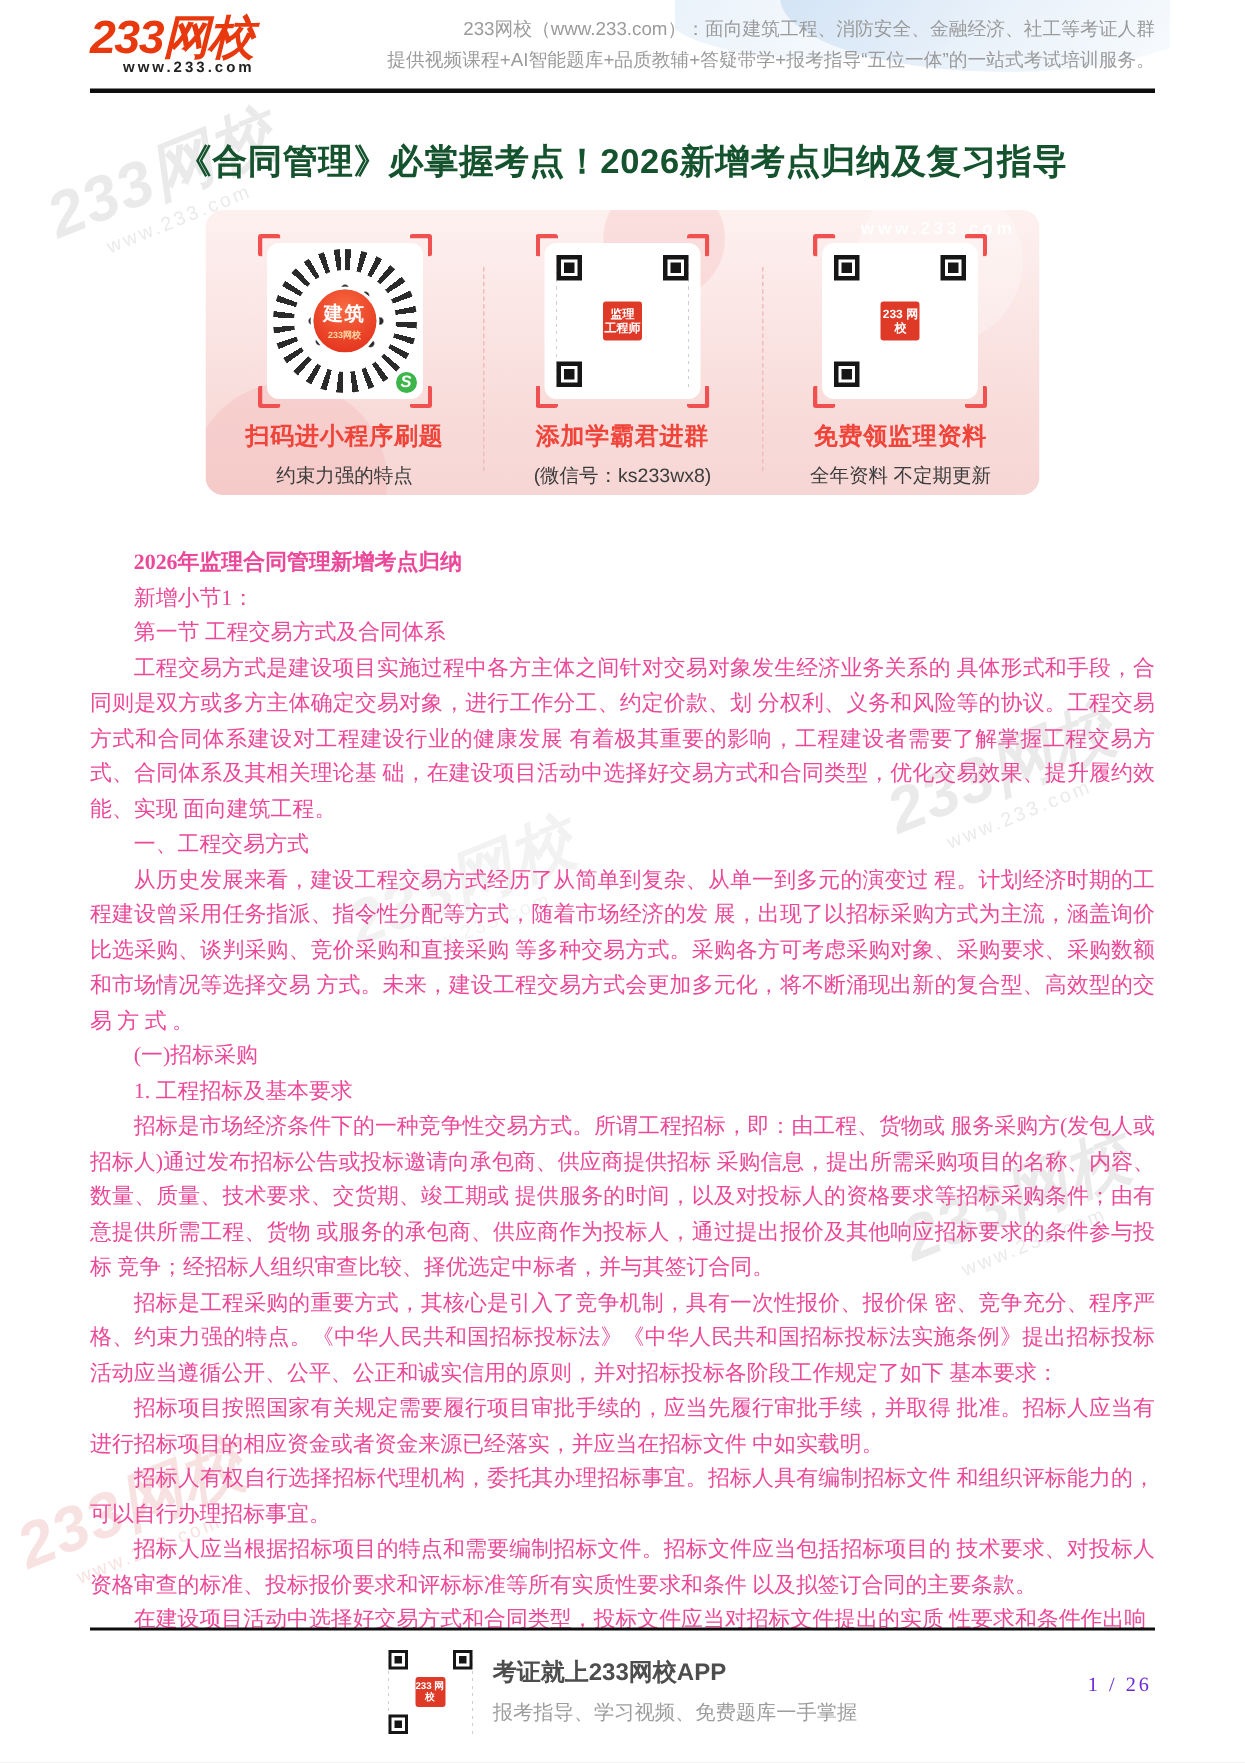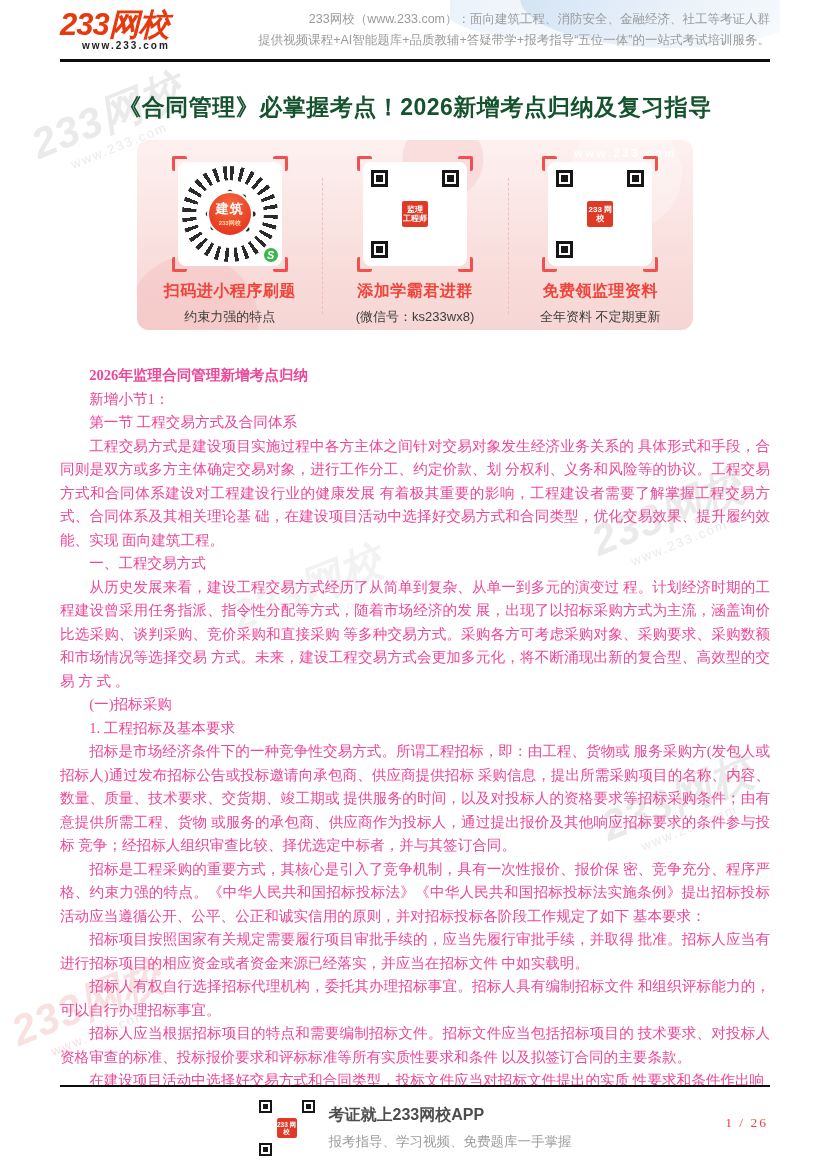--- a/index.html
+++ b/index.html
@@ -86,21 +86,21 @@
   .body-text p.b { font-weight:bold; }
   
   .footer { position:absolute; left:60px; right:60px; top:1085px; border-top:2px solid #0d0d0d; }
   .footer-inner { display:flex; align-items:center; justify-content:center; gap:14px; margin-top:13px; }
   .footer-qr { position:relative; width:56px; height:56px; background:#fff; }
   .footer-qr .qr-pattern { inset:0; }
   .footer-qr .finder { width:13px; height:13px; border-width:2px; }
   .footer-qr .qr-logo { width:24px; height:24px; font-size:6.5px; line-height:7px; }
   .footer-app-title { font-size:16px; font-weight:bold; color:#4d4d4d; }
   .footer-app-sub { font-size:13.5px; color:#9d9d9d; margin-top:7px; }
-  .page-num { position:absolute; right:2px; top:28px; font-family:"Liberation Serif", serif; font-size:13.5px; color:#ef4444; letter-spacing:2px; }
+  .page-num { position:absolute; right:2px; top:28px; font-family:"Liberation Serif", serif; font-size:13.5px; color:#6d28d9; letter-spacing:2px; }
   
   .wm { position:absolute; transform:rotate(-22deg); color:rgba(185,185,185,.30); text-align:center; pointer-events:none; z-index:0; }
   .wm .wm-main { font-size:42px; font-weight:900; font-style:italic; letter-spacing:1px; }
   .wm .wm-sub { font-size:13px; letter-spacing:2px; margin-top:-4px; }
   .wm.pink { color:rgba(236,170,170,.35); }
   .content-layer { position:relative; z-index:1; }
 </style>
 </head>
 <body>
 

